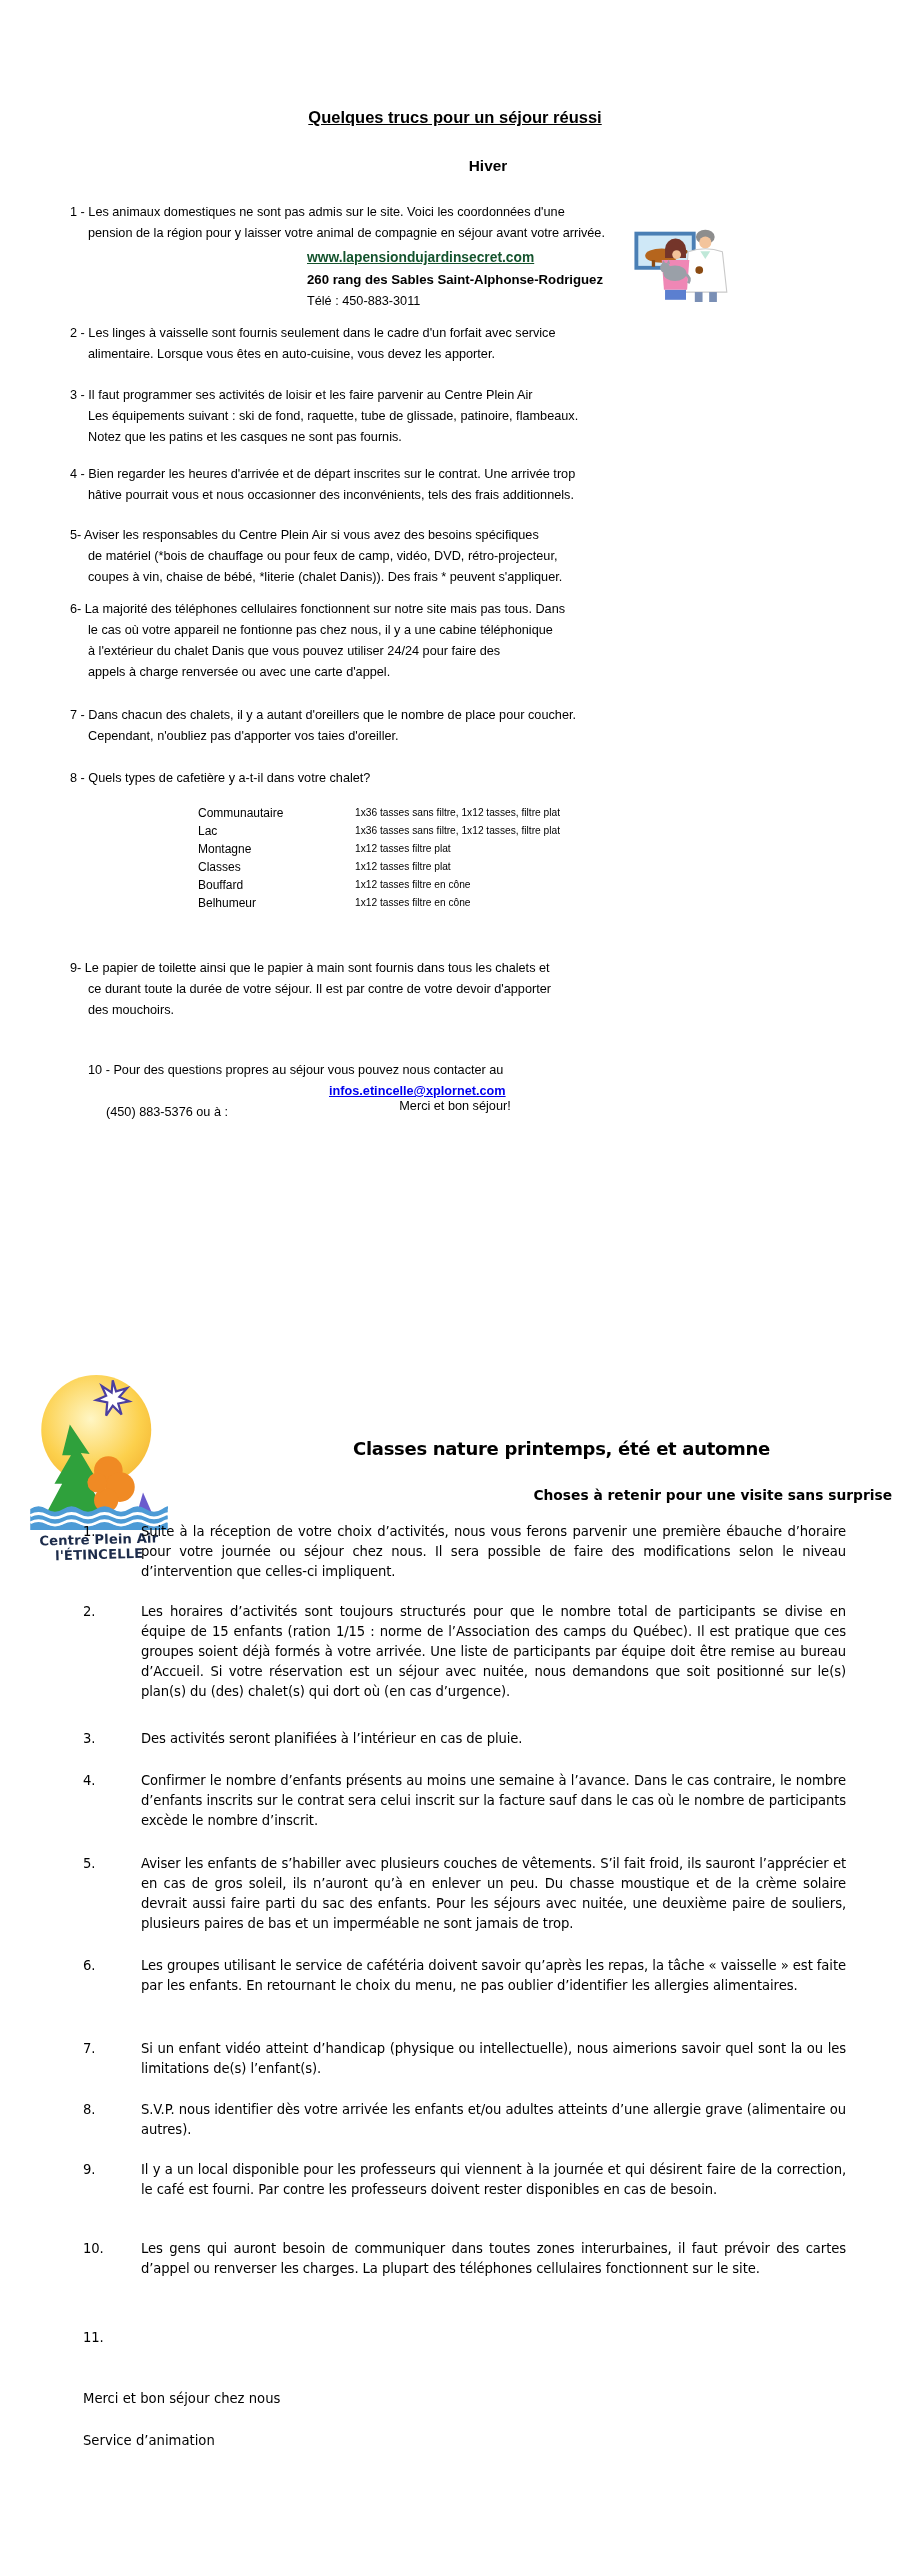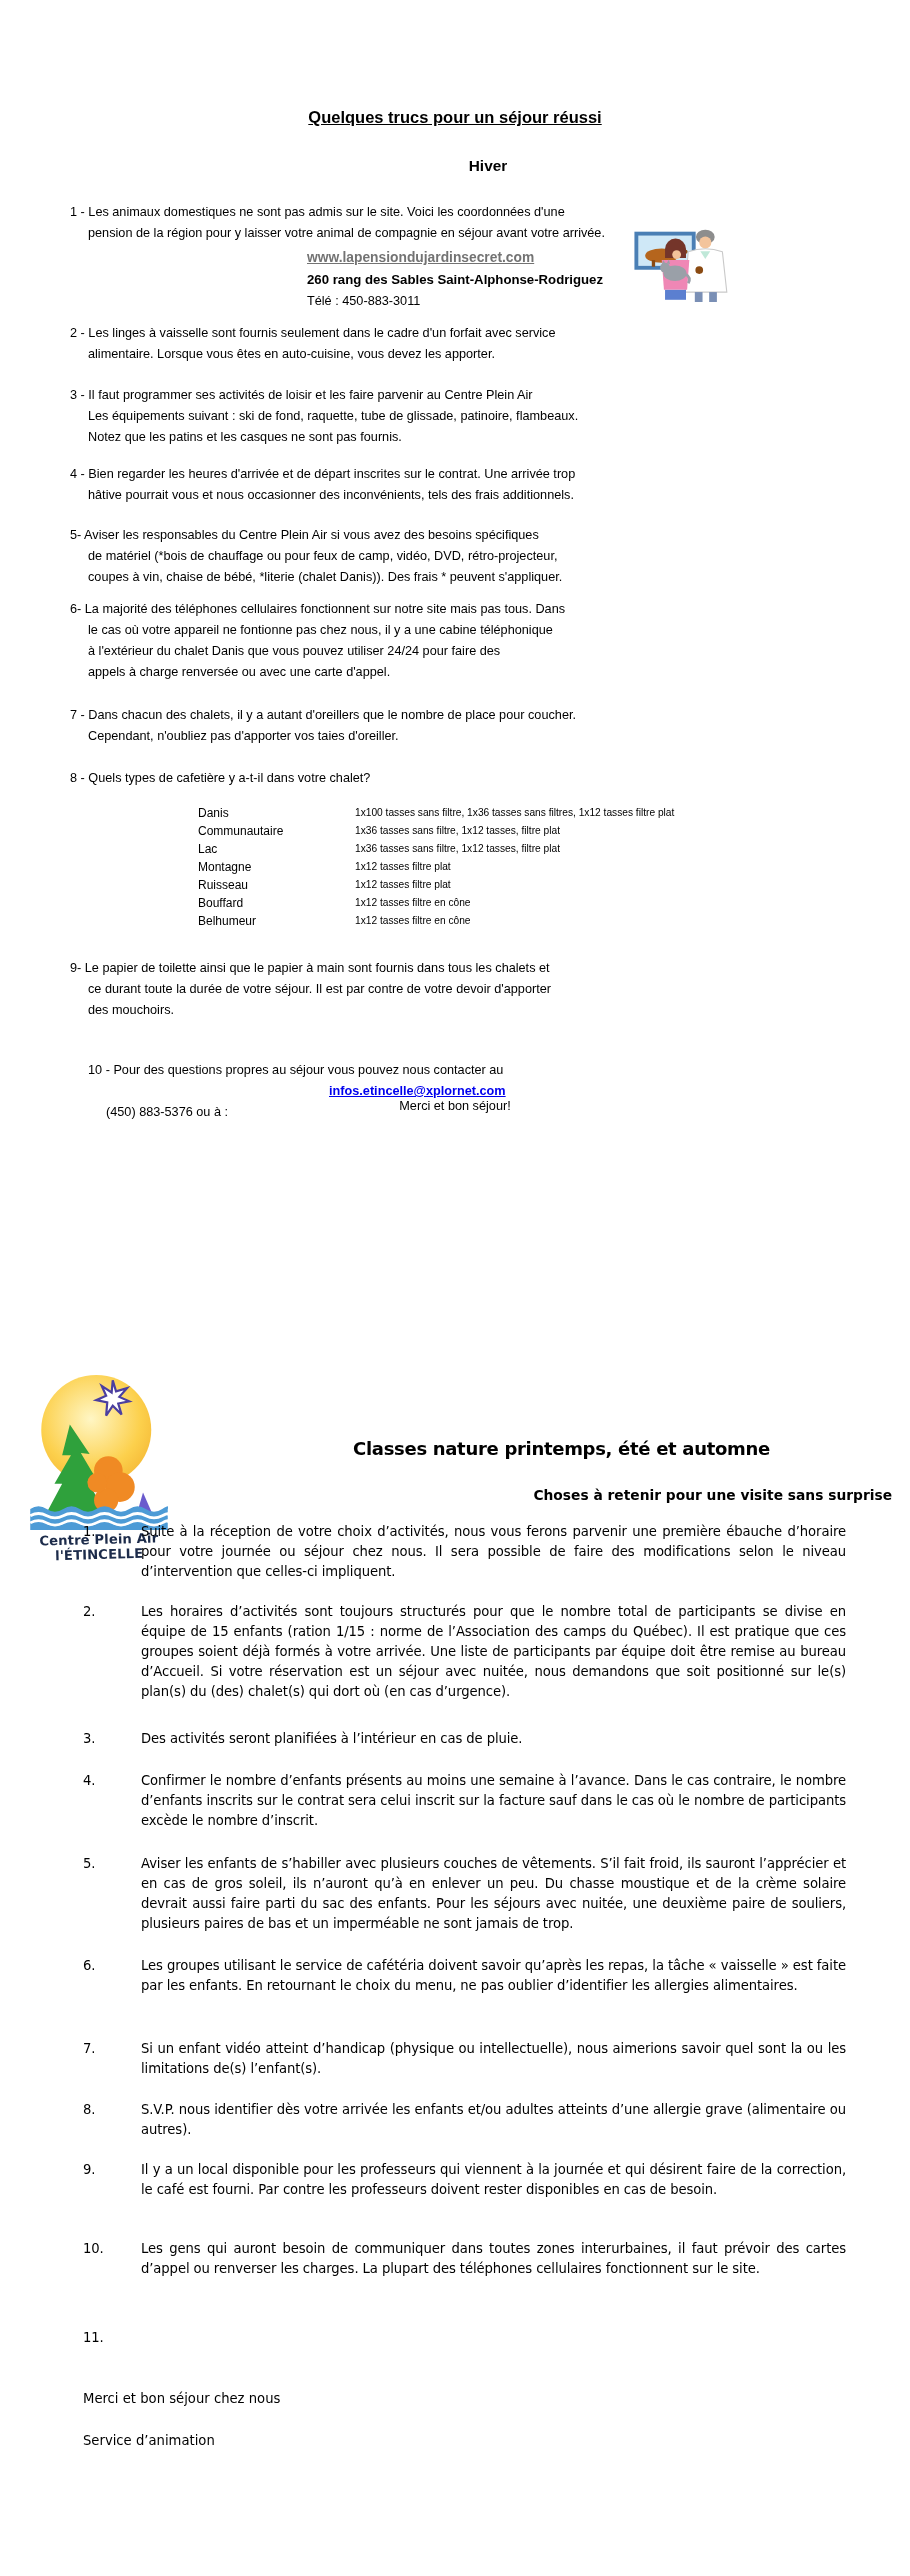--- a/index.html
+++ b/index.html
@@ -7,21 +7,21 @@
     width:910px;height:2576px;background:#ffffff;color:#000;
     font-family:"Liberation Sans",sans-serif;position:relative;overflow:hidden;
   }
   .abs{position:absolute;}
   
   .p1-title{top:108px;left:0;width:910px;text-align:center;font-size:16.5px;font-weight:bold;text-decoration:underline;}
   .p1-season{top:157px;left:0;width:910px;text-align:center;font-size:15.4px;font-weight:bold;padding-left:33px;}
   .p1-item{left:70px;width:771px;font-size:12.7px;line-height:21px;white-space:pre-line;padding-left:18px;text-indent:-18px;}
   .pension{left:307px;top:246px;}
   .pension .url{font-size:13.8px;font-weight:bold;line-height:23px;}
-  .pension .url a{color:#737373;}
+  .pension .url a{color:#14532d;}
   .pension .addr{font-size:13.2px;font-weight:bold;line-height:22px;}
   .pension .tel{font-size:12.7px;line-height:21px;}
   .caf-table{left:198px;top:804px;width:633px;}
   .caf-row{display:flex;line-height:18px;}
   .caf-name{width:157px;font-size:12px;flex:none;}
   .caf-val{font-size:10.2px;flex:1;}
   .i10-l2{display:block;margin-left:18px;text-indent:0;position:relative;height:21px;}
   .i10-link{position:absolute;left:223px;top:0;}
   a.mail{color:#0000ee;text-decoration:underline;font-weight:bold;}
   .p1-close{top:1099px;left:0;width:910px;text-align:center;font-size:12.7px;}
@@ -97,37 +97,33 @@
 <div class="abs p1-item" style="top:599px">6- La majorité des téléphones cellulaires fonctionnent sur notre site mais pas tous. Dans
 le cas où votre appareil ne fontionne pas chez nous, il y a une cabine téléphonique
 à l'extérieur du chalet Danis que vous pouvez utiliser 24/24 pour faire des
 appels à charge renversée ou avec une carte d'appel.</div>
 <div class="abs p1-item" style="top:705px">7 - Dans chacun des chalets, il y a autant d'oreillers que le nombre de place pour coucher.
 Cependant, n'oubliez pas d'apporter vos taies d'oreiller.</div>
 <div class="abs p1-item" style="top:768px">8 - Quels types de cafetière y a-t-il dans votre chalet?</div>
 
 <div class="abs caf-table">
   <div class="caf-row">
-      <div class="caf-name">Danis</div>
-      <div class="caf-val">1x100 tasses sans filtre, 1x36 tasses sans filtres, 1x12 tasses filtre plat</div>
-    </div>
-  <div class="caf-row">
       <div class="caf-name">Communautaire</div>
       <div class="caf-val">1x36 tasses sans filtre, 1x12 tasses, filtre plat</div>
     </div>
   <div class="caf-row">
       <div class="caf-name">Lac</div>
       <div class="caf-val">1x36 tasses sans filtre, 1x12 tasses, filtre plat</div>
     </div>
   <div class="caf-row">
       <div class="caf-name">Montagne</div>
       <div class="caf-val">1x12 tasses filtre plat</div>
     </div>
   <div class="caf-row">
-      <div class="caf-name">Ruisseau</div>
+      <div class="caf-name">Classes</div>
       <div class="caf-val">1x12 tasses filtre plat</div>
     </div>
   <div class="caf-row">
       <div class="caf-name">Bouffard</div>
       <div class="caf-val">1x12 tasses filtre en cône</div>
     </div>
   <div class="caf-row">
       <div class="caf-name">Belhumeur</div>
       <div class="caf-val">1x12 tasses filtre en cône</div>
     </div>

